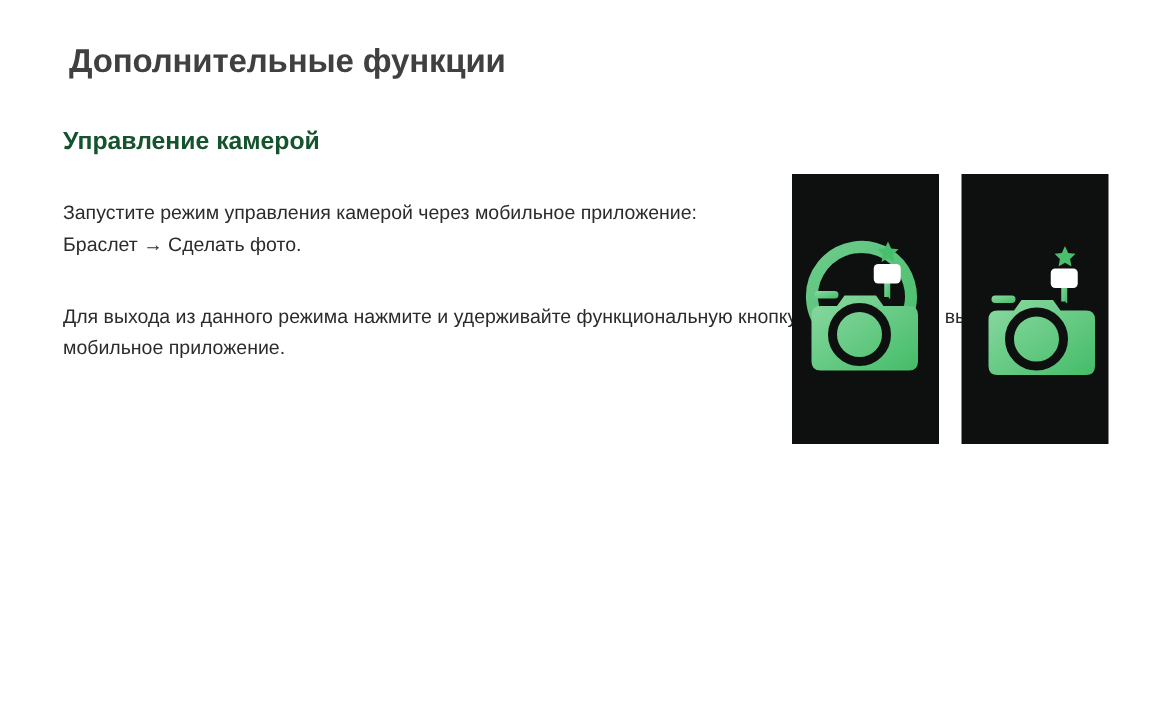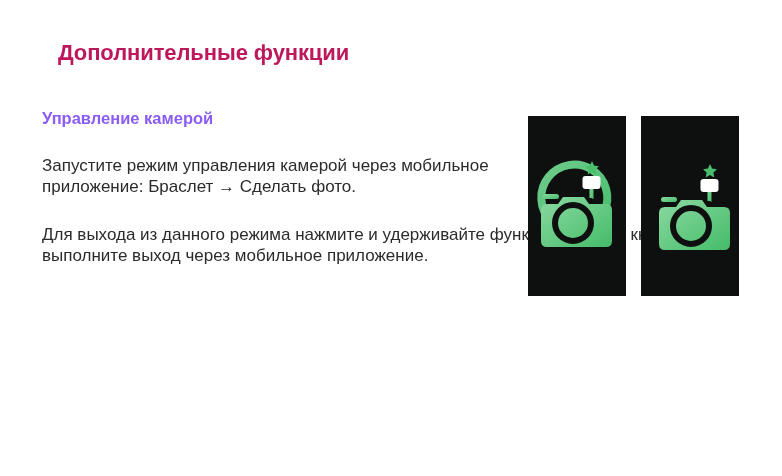--- a/index.html
+++ b/index.html
@@ -28,35 +28,35 @@
     left: 42px;
     top: 24px;
     width: 708px;
   }
 
   .title {
     font-size: 22px;
     font-weight: bold;
     letter-spacing: -0.1px;
     line-height: 1.2;
-    margin: 16px;
-    color: #be185d;
+    margin: 4px;
+    color: #404040;
   }
 
   .subtitle {
     font-size: 16.5px;
     font-weight: bold;
     line-height: 1.2;
     margin: 0;
     padding-top: 27px;
-    color: #8b5cf6;
+    color: #14532d;
   }
 
   .para {
-    font-size: 17px;
+    font-size: 13px;
     line-height: 21px;
     margin: 0;
     color: #2b2b2b;
     max-width: 470px;
   }
 
   .para-intro { padding-top: 26px; }
 
   .para-methods { padding-top: 22px; }
 

